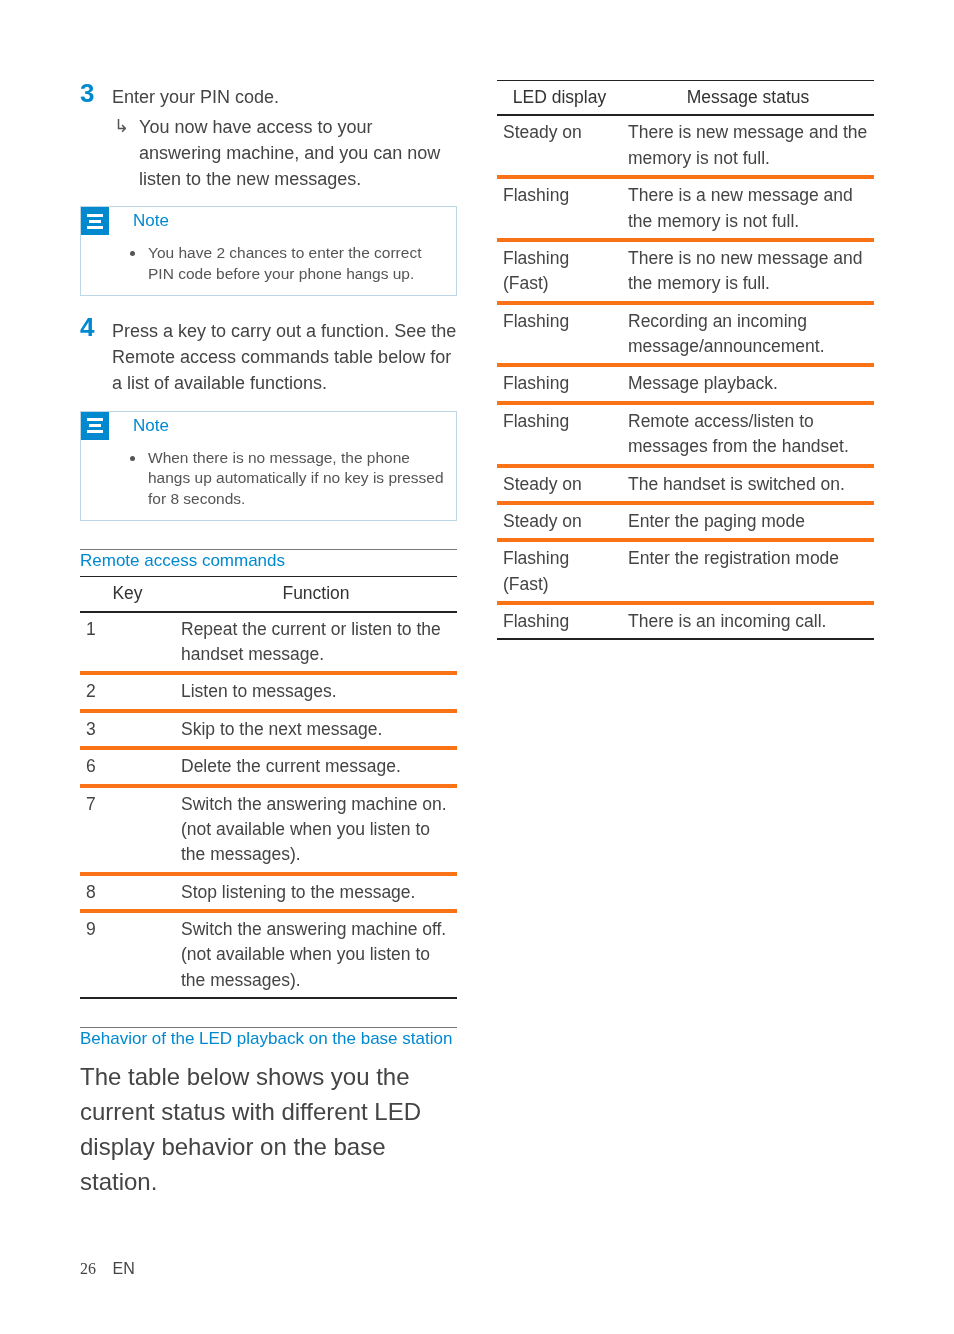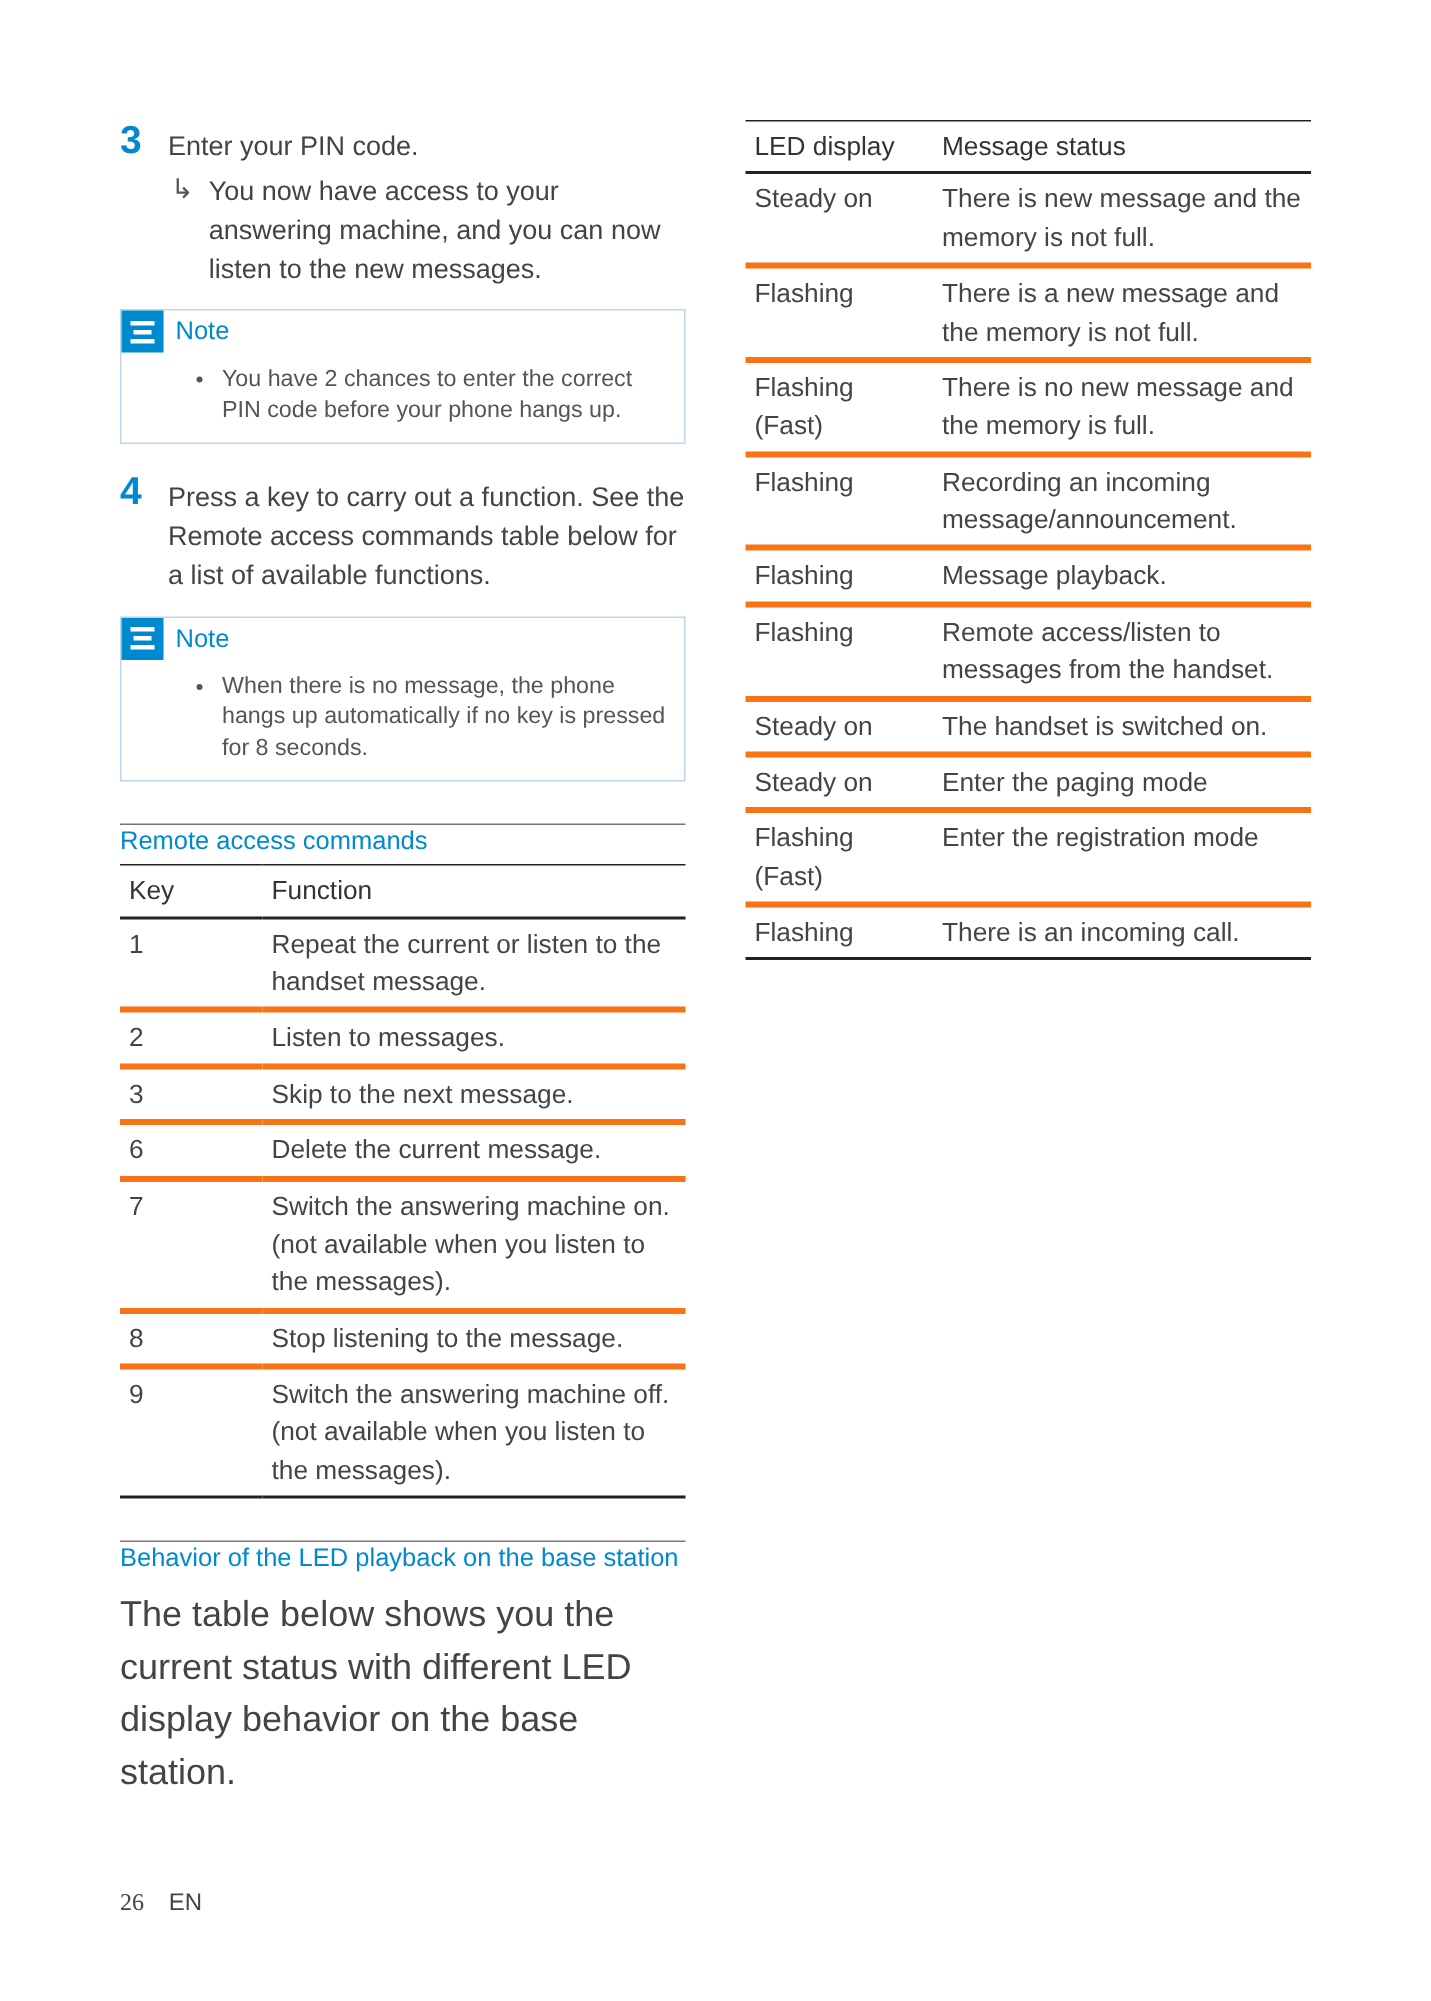--- a/index.html
+++ b/index.html
@@ -55,21 +55,21 @@
   .sub-text {
     flex: 1;
   }
   .note-box {
     border: 1px solid #bcd6e6;
     margin: 14px 0 18px 0;
   }
   .note-head {
     display: flex;
     align-items: center;
-    gap: 8px;
+    gap: 24px;
     padding: 0;
   }
   .note-icon {
     width: 28px;
     height: 28px;
     background: #0089cf;
     display: flex;
     flex-direction: column;
     justify-content: center;
     align-items: center;
@@ -108,21 +108,21 @@
     line-height: 1.3;
   }
   table.data {
     width: 100%;
     border-collapse: collapse;
     font-size: 17.5px;
     line-height: 1.45;
     color: #444;
   }
   table.data th {
-    text-align: left;
+    text-align: center;
     font-weight: 400;
     border-top: 1px solid #222;
     border-bottom: 2px solid #222;
     padding: 4px 6px;
     color: #333;
   }
   table.data td {
     border-bottom: 4px solid #f97316;
     padding: 4px 6px;
     vertical-align: top;

